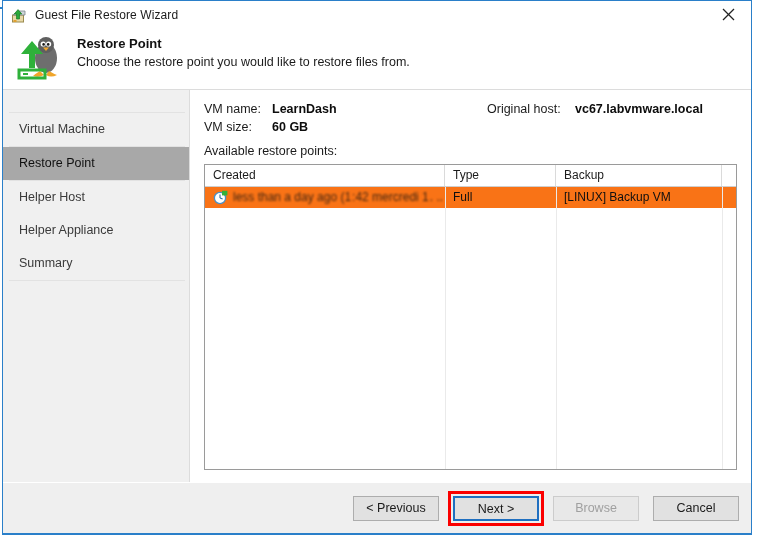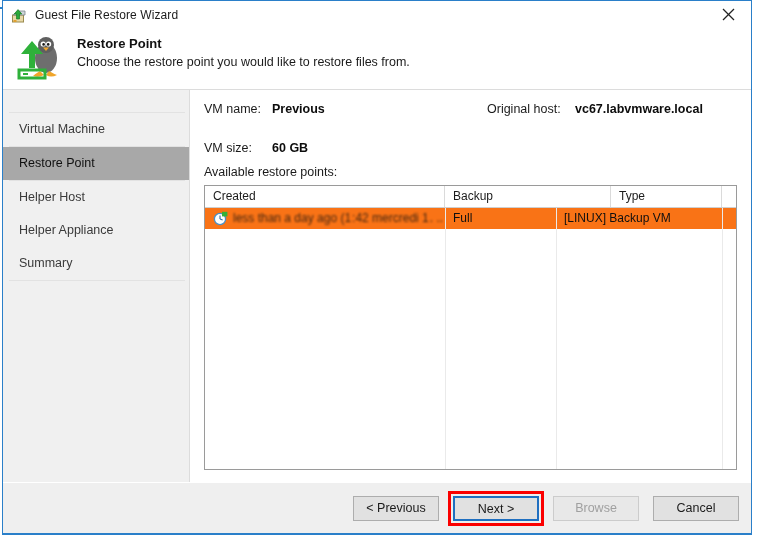--- a/index.html
+++ b/index.html
@@ -158,21 +158,21 @@
     padding: 12px 14px 0 14px;
     box-sizing: border-box;
     display: flex;
     flex-direction: column;
     min-width: 0;
   }
 
   .info-grid {
     display: grid;
     grid-template-columns: 68px 215px 88px auto;
-    row-gap: 25px;
+    row-gap: 4px;
     font-size: 12.5px;
     color: #1b1b1b;
     margin-bottom: 2px;
   }
   .info-label { color: #1b1b1b; }
   .info-value { font-weight: bold; color: #0d0d0d; }
 
   .avail-label {
     font-size: 12.5px;
     color: #1b1b1b;
@@ -396,37 +396,37 @@
       <div class="side-item">
         <span>Summary</span>
       </div>
       <div class="side-sep"></div>
     </div>
 
     <div class="content">
 
       <div class="info-grid">
         <div class="info-label">VM name:</div>
-        <div class="info-value">Previous</div>
+        <div class="info-value">LearnDash</div>
         <div class="info-label">Original host:</div>
         <div class="info-value">vc67.labvmware.local</div>
 
         <div class="info-label">VM size:</div>
         <div class="info-value">60 GB</div>
         <div></div>
         <div></div>
       </div>
 
       <div class="avail-label">Available restore points:</div>
 
       <div class="table-wrap">
         <div class="thead">
           <div class="th col-created">Created</div>
+          <div class="th col-type">Type</div>
           <div class="th col-backup">Backup</div>
-          <div class="th col-type">Type</div>
           <div class="th col-extra"></div>
         </div>
         <div class="tbody">
           <div class="col-sep-line" style="left:240px;"></div>
           <div class="col-sep-line" style="left:351px;"></div>
           <div class="col-sep-line" style="left:517px;"></div>
           <div class="trow">
             <div class="td col-created">
               <span class="rp-icon">
                 <svg width="15" height="15" viewBox="0 0 15 15">

